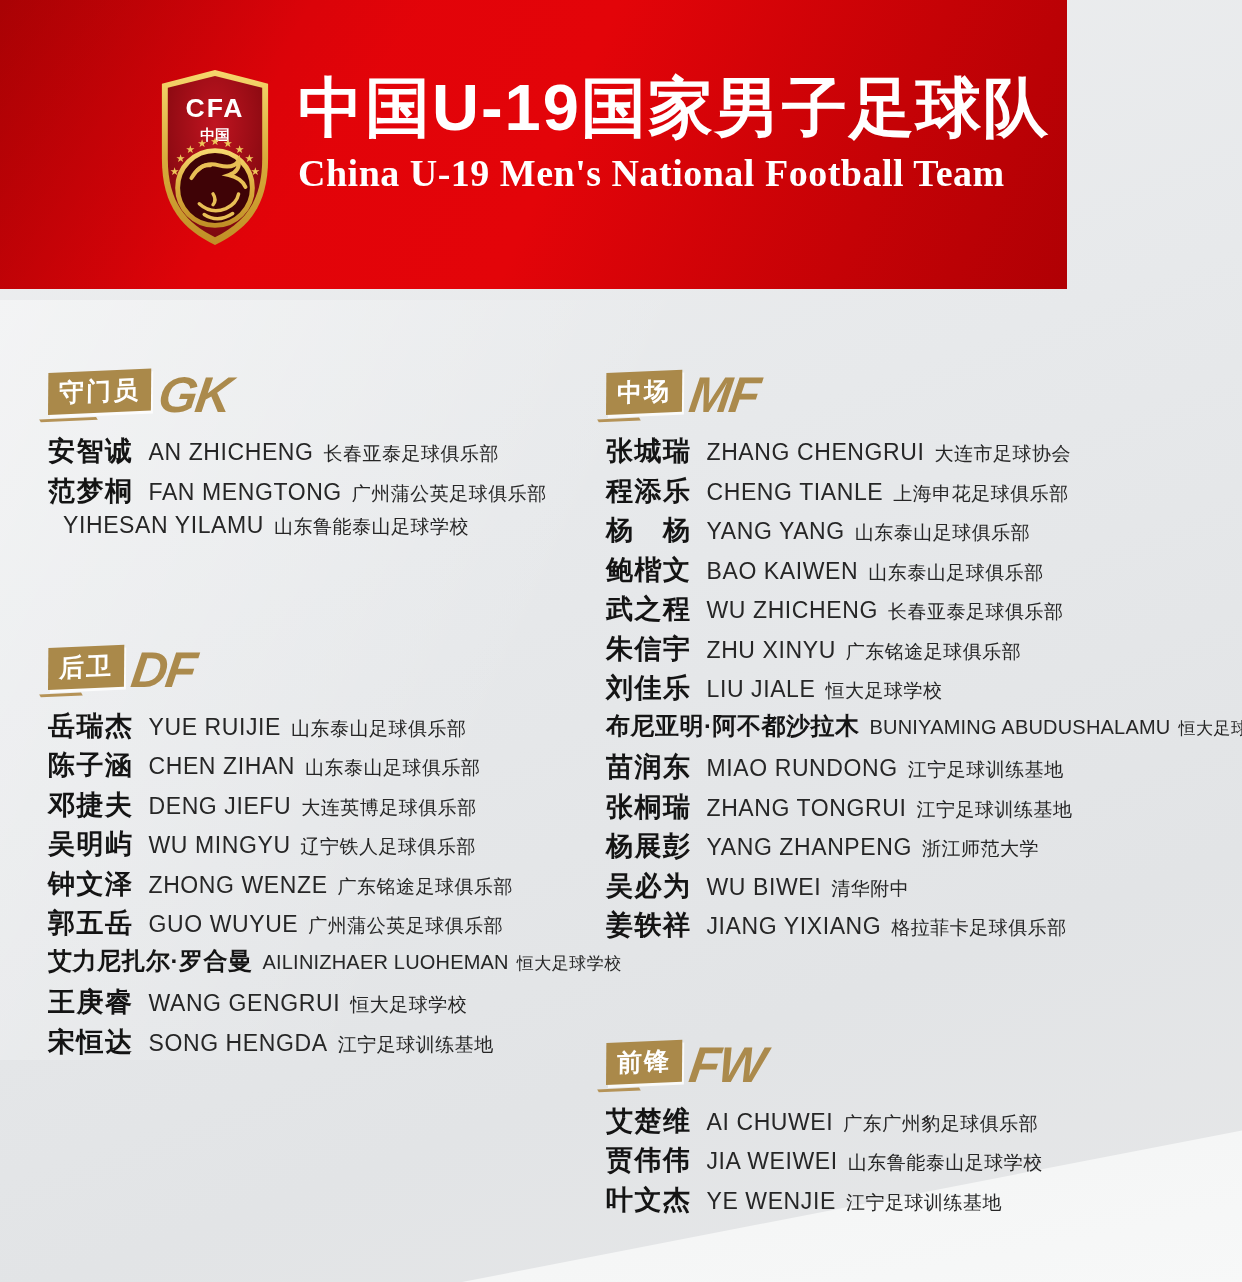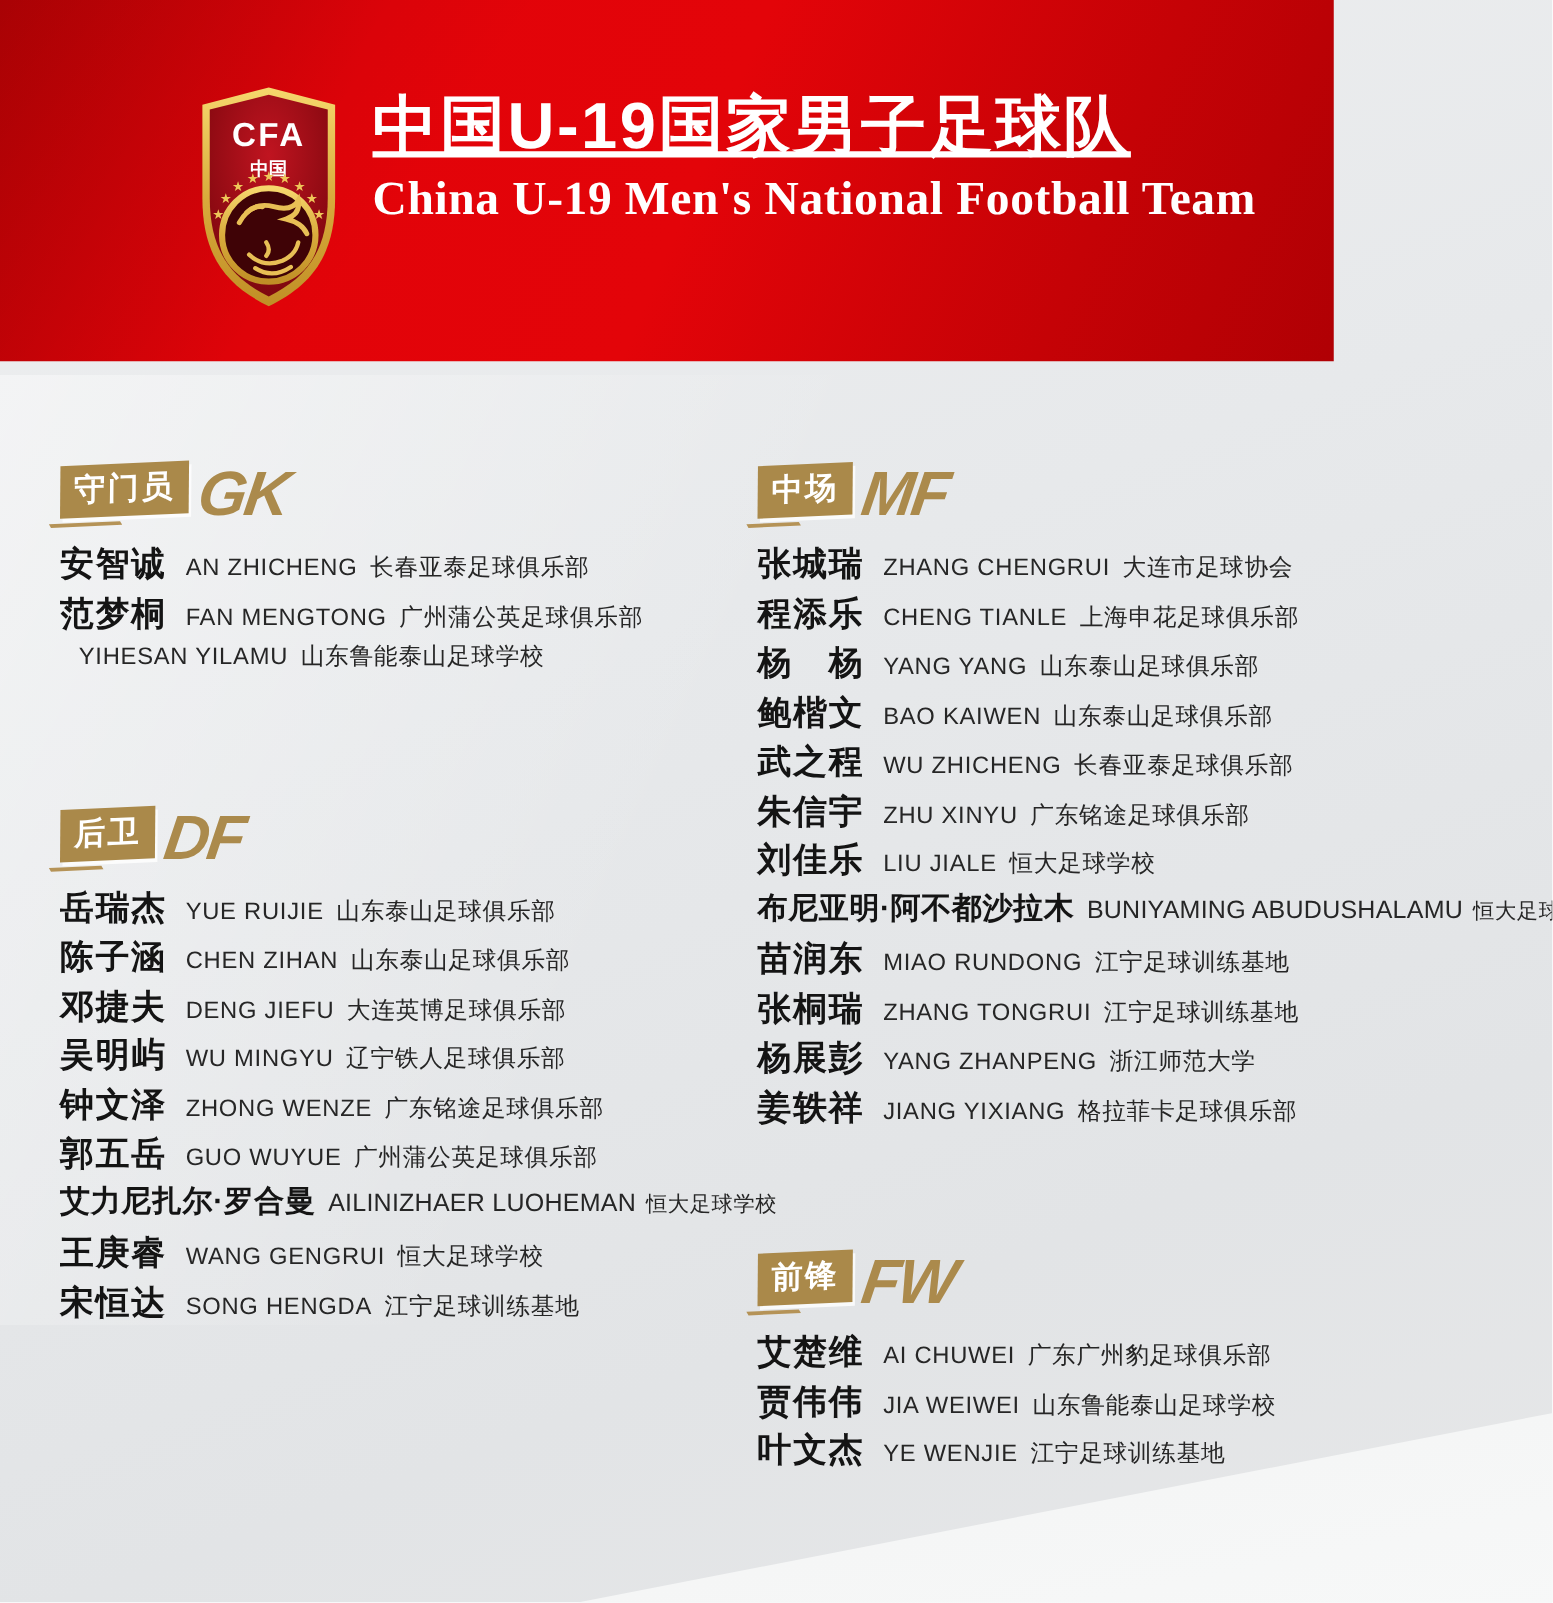--- a/index.html
+++ b/index.html
@@ -26,21 +26,21 @@
     position:absolute;top:0;left:0;width:1067px;height:289px;z-index:2;
     background:linear-gradient(113deg,#c00205 0%,#e20309 26%,#e30409 52%,#c50206 80%,#b00004 100%);
   }
   .banner .sheen{
     position:absolute;inset:0;
     background:linear-gradient(125deg,rgba(0,0,0,.12) 0%,rgba(0,0,0,0) 34%);
     pointer-events:none;
   }
   .titles{position:absolute;left:298px;top:74px;color:#fff;}
   .titles h1{
-    margin:0;font-size:52px;line-height:1.06;font-weight:700;letter-spacing:2px;white-space:nowrap;text-decoration:underline;
+    margin:0;font-size:65px;line-height:1.06;font-weight:700;letter-spacing:2px;white-space:nowrap;
   }
   .titles h2{
     margin:8px 0 0 0;font-size:38px;font-weight:700;letter-spacing:.5px;white-space:nowrap;font-family:Liberation Serif, serif;
   }
   .crest{position:absolute;left:156px;top:68px;z-index:3;}
   
   main{position:absolute;inset:0;z-index:1;}
   .col{position:absolute;top:373px;}
   #col-left{left:48px;width:548px;}
   #col-right{left:606px;width:634px;}
@@ -59,21 +59,21 @@
     content:"";position:absolute;left:-8px;bottom:-7px;width:55%;height:3px;background:#b59357;
     transform:skewX(30deg);
   }
   .badge .letters{
     font-size:50px;line-height:44px;font-weight:800;font-style:italic;color:#ab8a4c;
     letter-spacing:-2px;transform:skewX(-8deg);margin-left:2px;white-space:nowrap;
   }
   .rows{margin-top:12px;text-align:right;}
   .row{display:flex;align-items:baseline;height:39.5px;white-space:nowrap;}
   .row .name{font-size:27px;font-weight:700;color:#141414;letter-spacing:1.5px;}
-  .row .latin{font-size:19px;font-weight:500;color:#262626;margin-left:15px;letter-spacing:.6px;}
+  .row .latin{font-size:23px;font-weight:500;color:#262626;margin-left:15px;letter-spacing:.6px;}
   .row .club{font-size:19px;font-weight:500;color:#262626;margin-left:10px;letter-spacing:.5px;}
   .row.compact .name{font-size:24px;letter-spacing:.5px;}
   .row.compact .latin{font-size:20px;margin-left:10px;letter-spacing:.2px;}
   .row.compact .club{font-size:17px;margin-left:8px;}
 </style>
 </head>
 <body>
 
 <div class="poster">
   <div class="wedge"></div>
@@ -261,20 +261,25 @@
               <span class="name">张桐瑞</span>
               <span class="latin">ZHANG TONGRUI</span>
               <span class="club">江宁足球训练基地</span>
             </div>
             <div class="row">
               <span class="name">杨展彭</span>
               <span class="latin">YANG ZHANPENG</span>
               <span class="club">浙江师范大学</span>
             </div>
             <div class="row">
+              <span class="name">吴必为</span>
+              <span class="latin">WU BIWEI</span>
+              <span class="club">清华附中</span>
+            </div>
+            <div class="row">
               <span class="name">姜轶祥</span>
               <span class="latin">JIANG YIXIANG</span>
               <span class="club">格拉菲卡足球俱乐部</span>
             </div>
           </div>
         </section>
         <section class="section fw">
           <div class="badge">
             <span class="tag">前锋</span>
             <span class="letters">FW</span>

